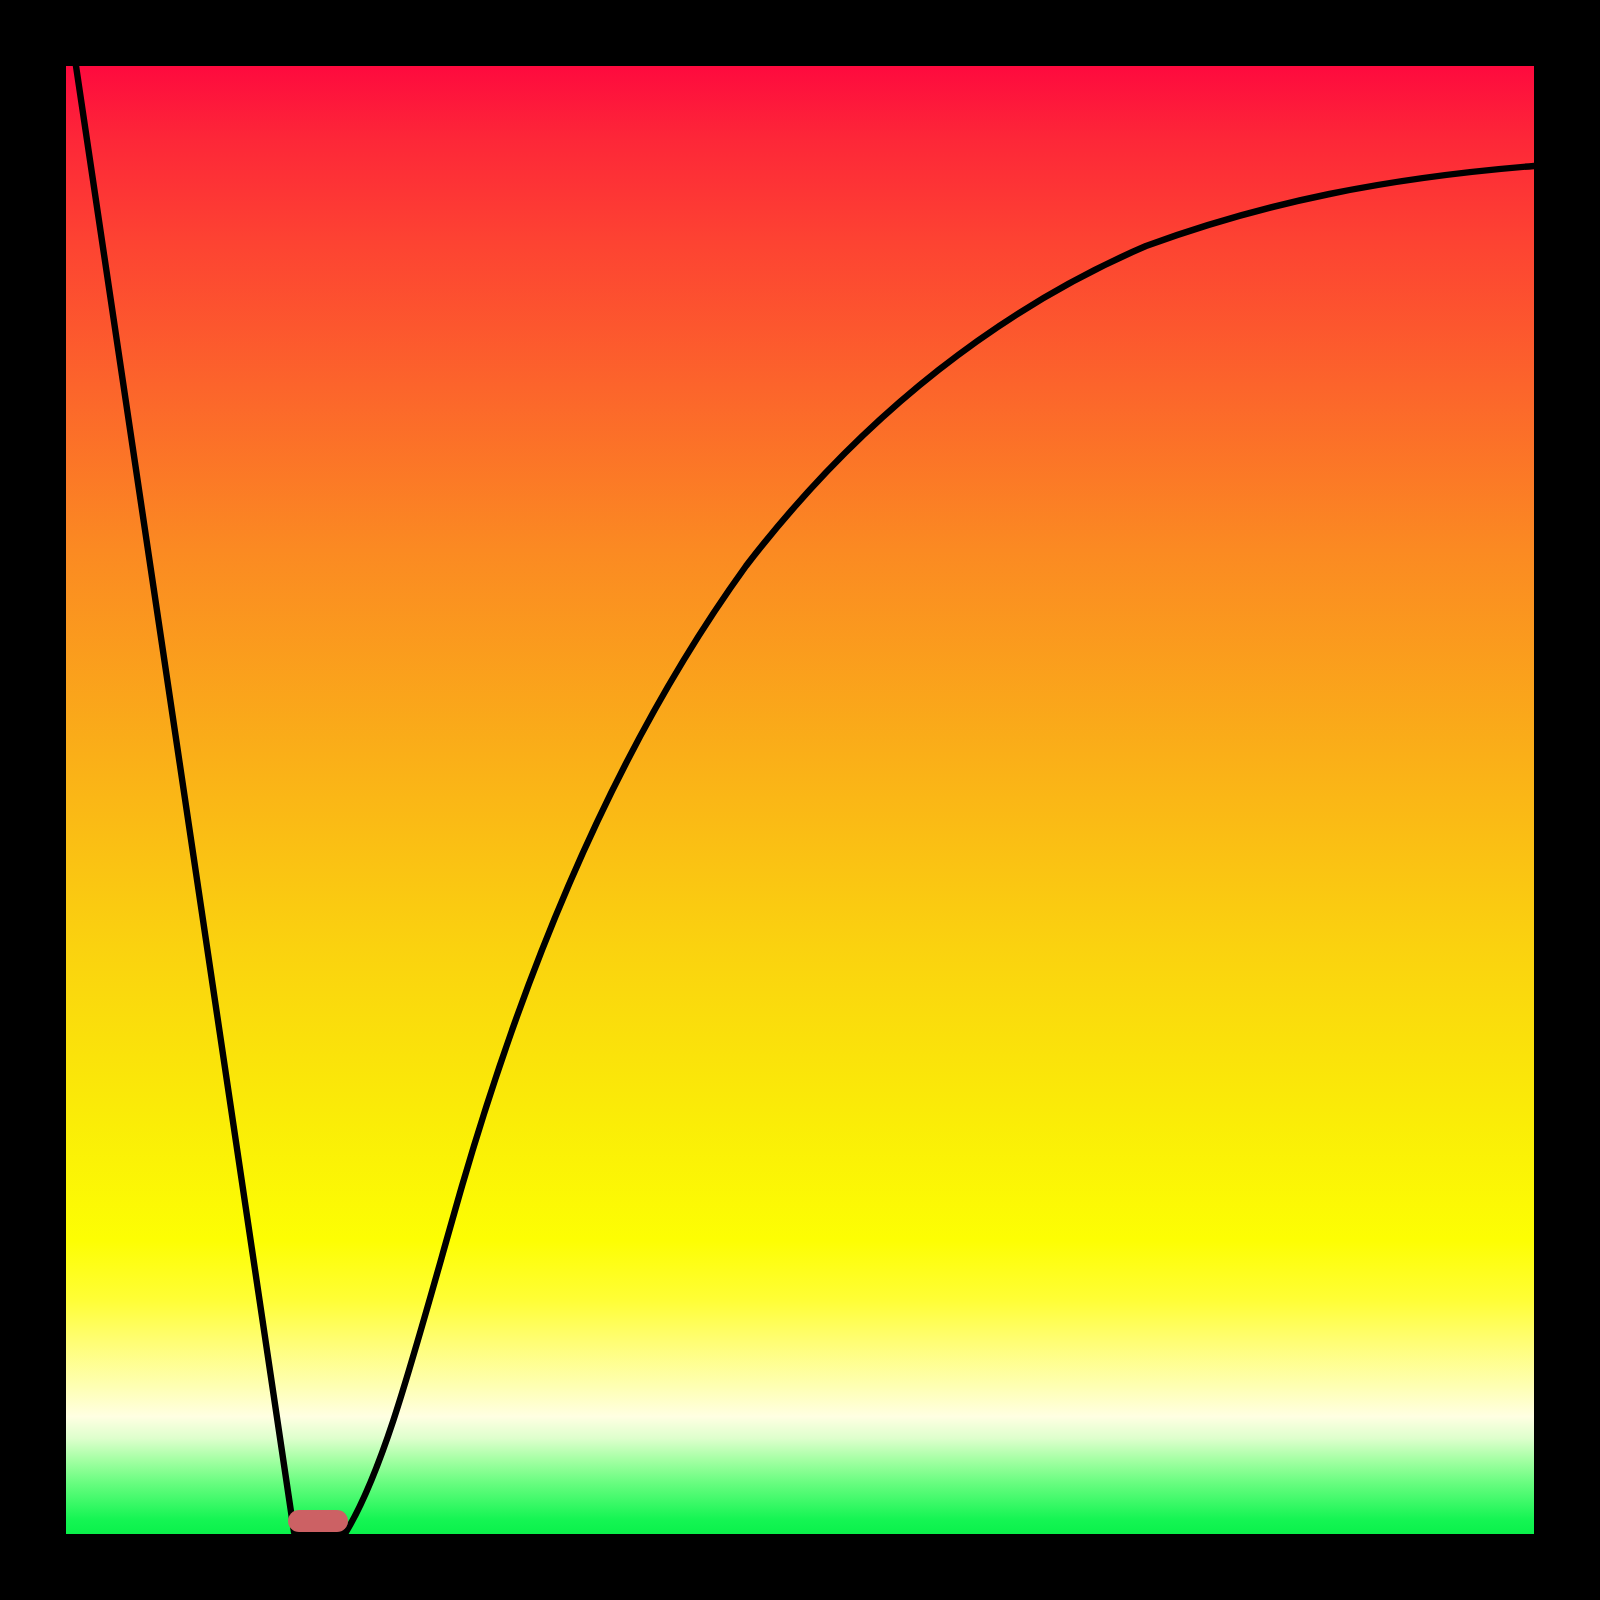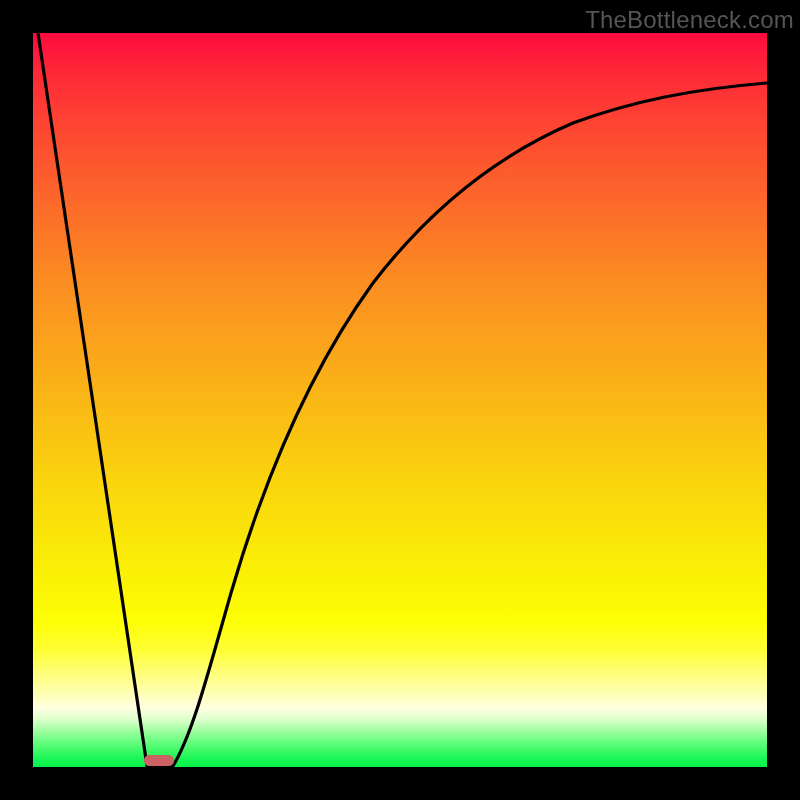--- a/index.html
+++ b/index.html
@@ -77,15 +77,14 @@
                C 160 700, 175 640, 198 560
                C 230 450, 275 340, 340 250
                C 400 172, 470 120, 540 90
                C 600 68, 660 56, 734 50" fill="none" stroke="#000" stroke-width="3.2" stroke-linejoin="round" stroke-linecap="round"></path>
     </svg>
 
     <div class="pill" style="left:111px; top:722px; width:30px; height:11px;"></div>
 
   </div>
 
-  <div class="watermark">TheBottleneck.com</div>
 
 </div>
 
 </body></html>

